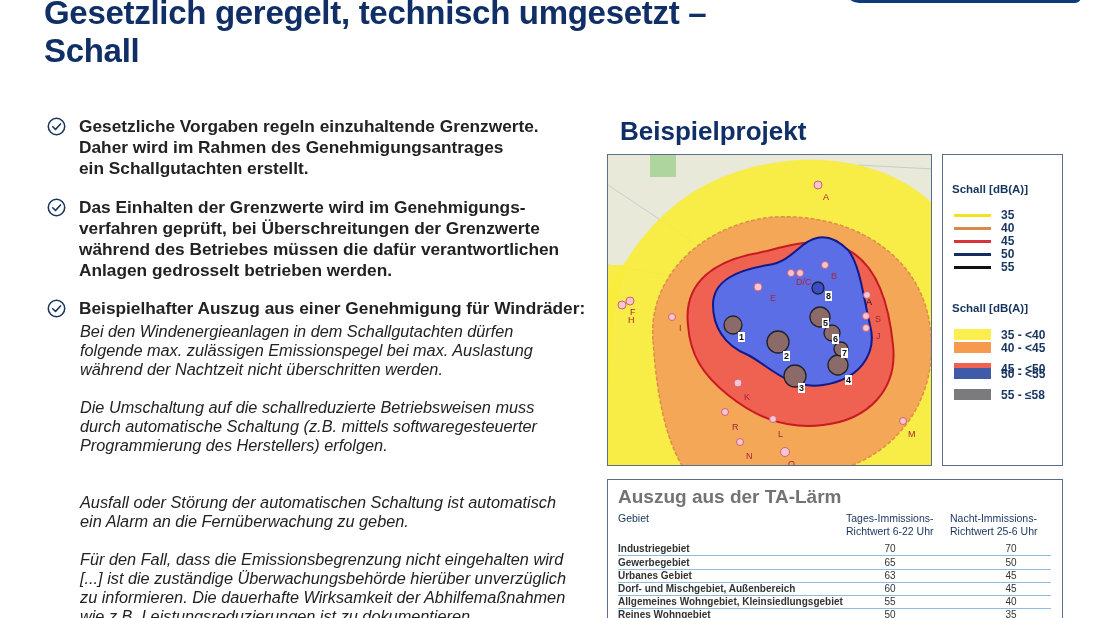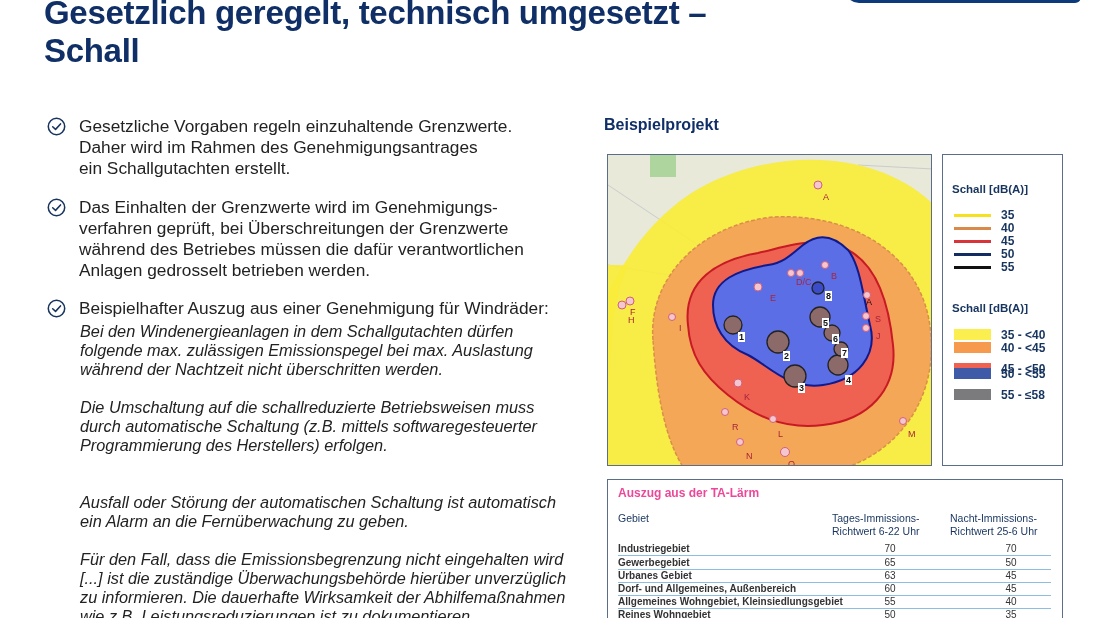--- a/index.html
+++ b/index.html
@@ -4,48 +4,48 @@
 <style>
   * { box-sizing: border-box; margin: 0; padding: 0; }
   html, body { width: 1100px; height: 618px; overflow: hidden; background: #ffffff; }
   body { position: relative; font-family: "Liberation Sans", sans-serif; color: #1a1a1a; }
 
   .top-tab { position: absolute; left: 845px; top: -12px; width: 236px; height: 15px; background: #0d3a7a; border-radius: 0 0 6px 14px; }
 
   .title { position: absolute; left: 44px; top: -6px; width: 760px; font-family: "Liberation Sans", sans-serif; font-weight: 700; font-size: 33px; line-height: 38px; color: #0f2f66; letter-spacing: -0.3px; }
 
   .bullets { position: absolute; left: 46px; top: 116px; width: 540px; }
-  .bullet { position: relative; padding-left: 33px; font-size: 17.3px; line-height: 21px; color: #222; margin-bottom: 6px; }
+  .bullet { position: relative; padding-left: 33px; font-size: 17.3px; line-height: 21px; color: #222; margin-bottom: 6px; font-weight: bold; }
   .bullet .check { position: absolute; left: 0; top: 0; width: 21px; height: 21px; }
   .bullet.b1 { }
   .bullet.b2 { margin-top: 18px; }
   .bullet.b3 { margin-top: 17px; }
 
   .quote { position: absolute; left: 80px; top: 322px; width: 500px; font-style: italic; font-size: 16.3px; line-height: 19px; color: #222; }
   .quote p { margin-bottom: 19px; }
 
-  .section-title { position: absolute; left: 604px; top: 116px; font-weight: 700; font-size: 16px; color: #0f2f66; }
+  .section-title { position: absolute; left: 620px; top: 116px; font-weight: 700; font-size: 26px; color: #0f2f66; }
 
   .map-frame { position: absolute; left: 607px; top: 154px; width: 325px; height: 312px; border: 1.5px solid #5a6e8a; overflow: hidden; background: #e9ead8; }
   .map-frame svg { display: block; }
 
   .legend { position: absolute; left: 942px; top: 154px; width: 121px; height: 312px; border: 1.5px solid #5a6e8a; background: #fff; }
   .legend-title { position: absolute; left: 9px; font-weight: 700; font-size: 11.5px; color: #17345f; }
   .legend-line-row { position: absolute; left: 11px; height: 13px; width: 105px; }
   .legend-line-row .sw { position: absolute; left: 0; top: 5px; width: 37px; height: 3px; }
   .legend-line-row .lbl { position: absolute; left: 47px; top: -1px; font-weight: 700; font-size: 12px; color: #17345f; }
   .legend-fill-row { position: absolute; left: 11px; height: 13px; width: 105px; }
   .legend-fill-row .sw { position: absolute; left: 0; top: 0; width: 37px; height: 11px; }
   .legend-fill-row .lbl { position: absolute; left: 47px; top: -1px; font-weight: 700; font-size: 12px; color: #17345f; white-space: nowrap; text-align: right; }
 
   .table-box { position: absolute; left: 607px; top: 479px; width: 456px; height: 150px; border: 1.5px solid #5a6e8a; background: #fff; }
-  .table-title { position: absolute; left: 10px; top: 6px; font-weight: 700; font-size: 12px; color: #ec4899; }
+  .table-title { position: absolute; left: 10px; top: 6px; font-weight: 700; font-size: 19px; color: #737373; }
   .th { position: absolute; font-weight: 400; font-size: 10.5px; line-height: 13px; color: #17345f; }
   .th.gebiet { left: 10px; top: 32px; }
-  .th.tag { left: 224px; top: 32px; text-align: center; }
+  .th.tag { left: 238px; top: 32px; text-align: center; }
   .th.nacht { left: 342px; top: 32px; text-align: left; }
   .trow { position: absolute; left: 10px; width: 433px; height: 13px; border-bottom: 1.5px solid #8fbde0; font-size: 10px; color: #333; }
   .trow .c1 { position: absolute; left: 0; top: 0; font-weight: bold; }
   .trow .c2 { position: absolute; left: 262px; top: 0; width: 20px; text-align: center; }
   .trow .c3 { position: absolute; left: 383px; top: 0; width: 20px; text-align: center; }
 </style>
 </head>
 <body>
 
 <div class="top-tab"></div>
@@ -263,21 +263,21 @@
     <span class="c1">Gewerbegebiet</span>
     <span class="c2">65</span>
     <span class="c3">50</span>
   </div>
   <div class="trow" style="top:90px">
     <span class="c1">Urbanes Gebiet</span>
     <span class="c2">63</span>
     <span class="c3">45</span>
   </div>
   <div class="trow" style="top:103px">
-    <span class="c1">Dorf- und Allgemeines, Außenbereich</span>
+    <span class="c1">Dorf- und Mischgebiet, Außenbereich</span>
     <span class="c2">60</span>
     <span class="c3">45</span>
   </div>
   <div class="trow" style="top:116px">
     <span class="c1">Allgemeines Wohngebiet, Kleinsiedlungsgebiet</span>
     <span class="c2">55</span>
     <span class="c3">40</span>
   </div>
   <div class="trow" style="top:129px">
     <span class="c1">Reines Wohngebiet</span>

